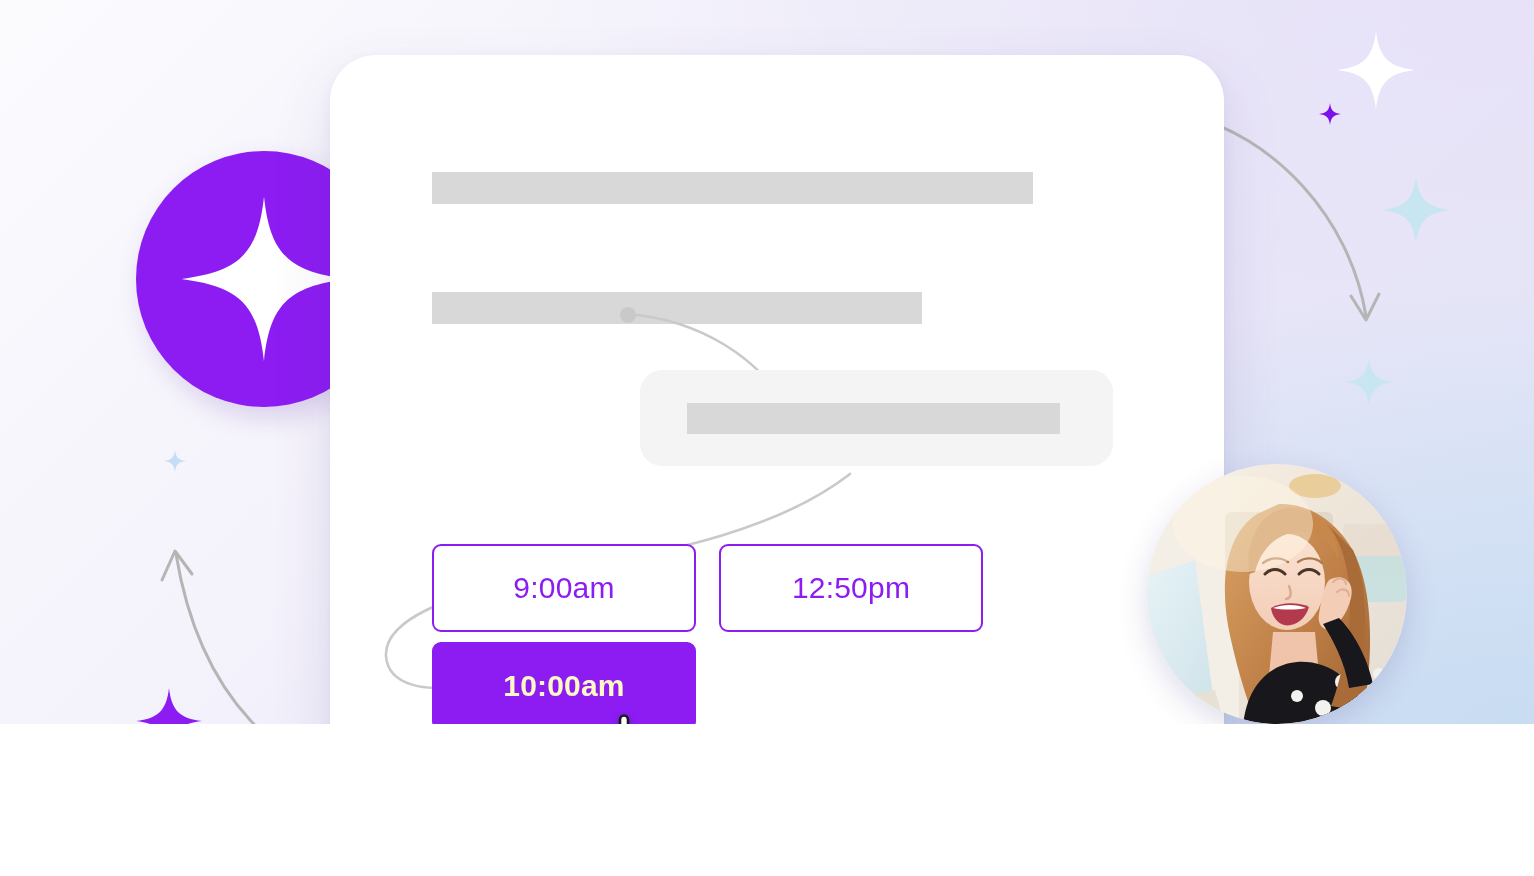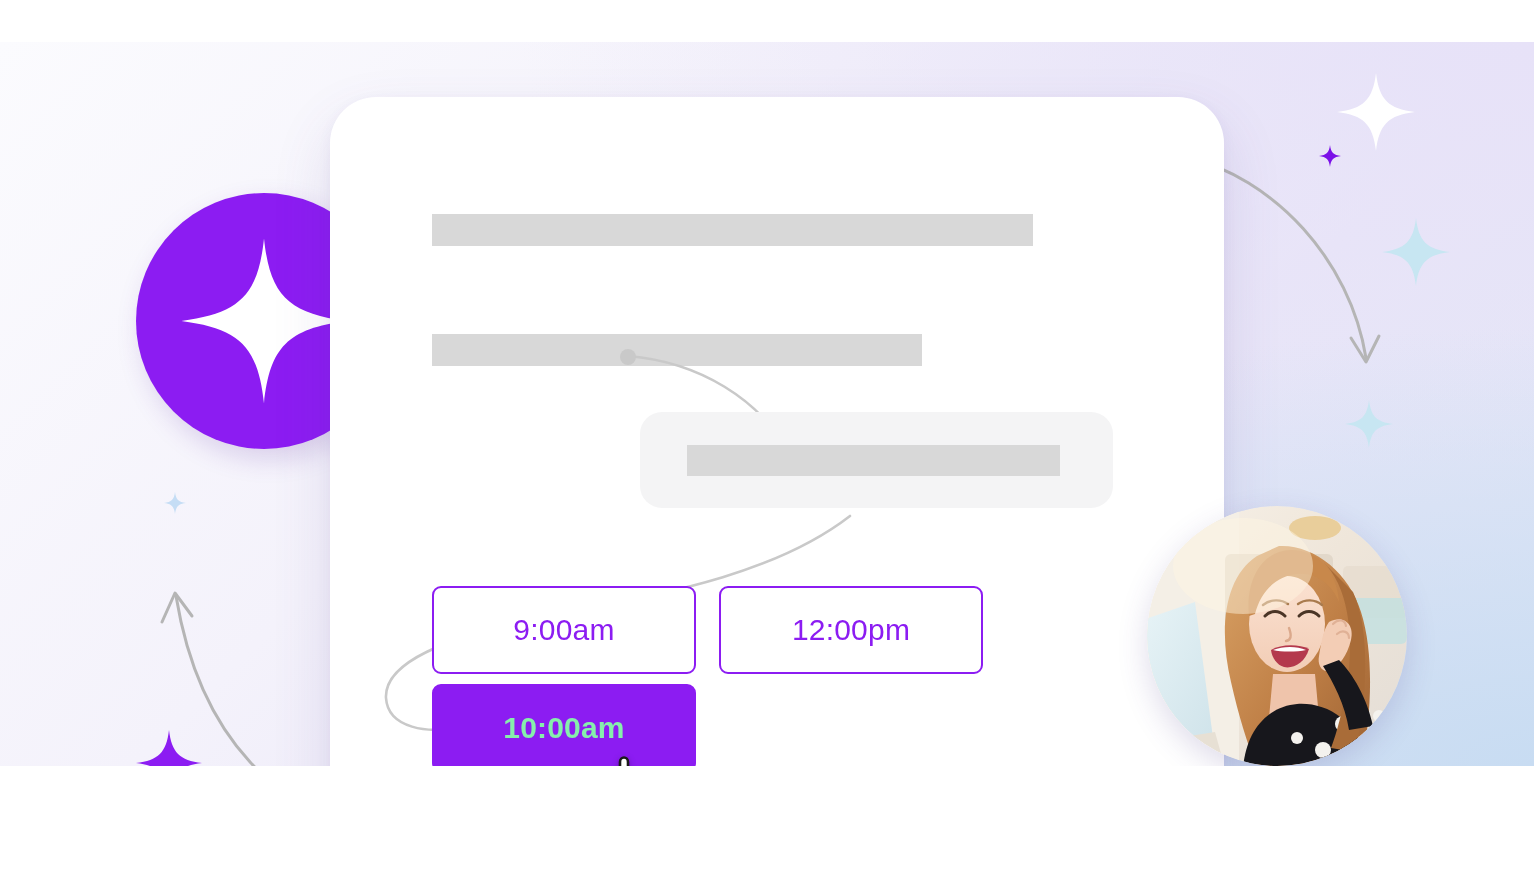--- a/index.html
+++ b/index.html
@@ -15,21 +15,20 @@
 
   #stage {
     position: relative;
     width: 1534px;
     height: 724px;
     background:
       radial-gradient(120% 110% at 100% 100%, #c8dcf2 0%, rgba(200,220,242,0) 55%),
       radial-gradient(110% 100% at 100% 0%, #e7e2f8 0%, rgba(231,226,248,0) 60%),
       linear-gradient(135deg, #fbfbfe 0%, #f4f2fb 38%, #e9e6f8 68%, #dfe6f6 100%);
     overflow: hidden;
-    margin-top: 42px;
   }
 
   
   .sparkle { position: absolute; }
   .sparkle svg { display: block; width: 100%; height: 100%; }
 
   #sparkle-white-lg { left: 1337px; top: 31px;  width: 78px;  height: 78px; }
   #sparkle-purple-sm{ left: 1319px; top: 103px; width: 22px;  height: 22px; }
   #sparkle-blue-md  { left: 1382px; top: 176px; width: 68px;  height: 68px; }
   #sparkle-blue-sm2 { left: 1345px; top: 358px; width: 48px;  height: 48px; }
@@ -123,21 +122,21 @@
   }
   .timeslot.outline {
     background: #ffffff;
     border: 2px solid #8c1cf2;
     color: #8c1cf2;
     font-weight: 400;
   }
   .timeslot.selected {
     background: #8c1cf2;
     border: 2px solid #8c1cf2;
-    color: #86efac;
+    color: #fef9c3;
     font-weight: 700;
   }
 
   
   #hand-cursor {
     position: absolute;
     left: 608px; top: 714px;
     width: 44px; height: 54px;
     filter: drop-shadow(0 2px 3px rgba(0,0,0,0.25));
   }
@@ -226,21 +225,21 @@
 
     <div id="slot-connector">
       <svg viewBox="0 0 520 260" fill="none">
         <path d="M500 24 C420 86 300 104 190 126 C96 145 34 170 36 206 C38 236 78 243 112 234" stroke="#c9c9c9" stroke-width="2.6" stroke-linecap="round"></path>
       </svg>
     </div>
     <div id="slot-dot"></div>
 
     <div id="timeslot-grid">
       <button class="timeslot outline">9:00am</button>
-      <button class="timeslot outline">12:00pm</button>
+      <button class="timeslot outline">12:50pm</button>
       <button class="timeslot selected">10:00am</button>
     </div>
 
   </div>
 
   <div id="hand-cursor">
     <svg viewBox="0 0 44 54" fill="none">
       <path d="M12 6 C12 3 14 1.5 16 1.5 C18 1.5 20 3 20 6 L20 24 L20.5 24 L20.5 20 C20.5 17.6 22.2 16.2 24.2 16.2 C26.2 16.2 27.8 17.6 27.8 20 L27.8 24.5 C28.3 22.6 29.8 21.6 31.5 21.6 C33.5 21.6 35 23 35 25.3 L35 29 C35.4 27.6 36.6 26.8 38 26.8 C39.8 26.8 41 28.2 41 30.2 L41 40 C41 47.5 35.5 52.5 28 52.5 L24 52.5 C16.5 52.5 12 47.6 10 41.5 L4 28 C3 25.6 4 23.3 6.3 22.4 C8.4 21.6 10.6 22.6 11.5 24.8 L12 26 Z" fill="#ffffff" stroke="#1a1a1a" stroke-width="2.6" stroke-linejoin="round"></path>
       <path d="M20.5 33 L20.5 42 M27.8 33 L27.8 42 M35 33.5 L35 42" stroke="#1a1a1a" stroke-width="2.2" stroke-linecap="round"></path>
     </svg>

